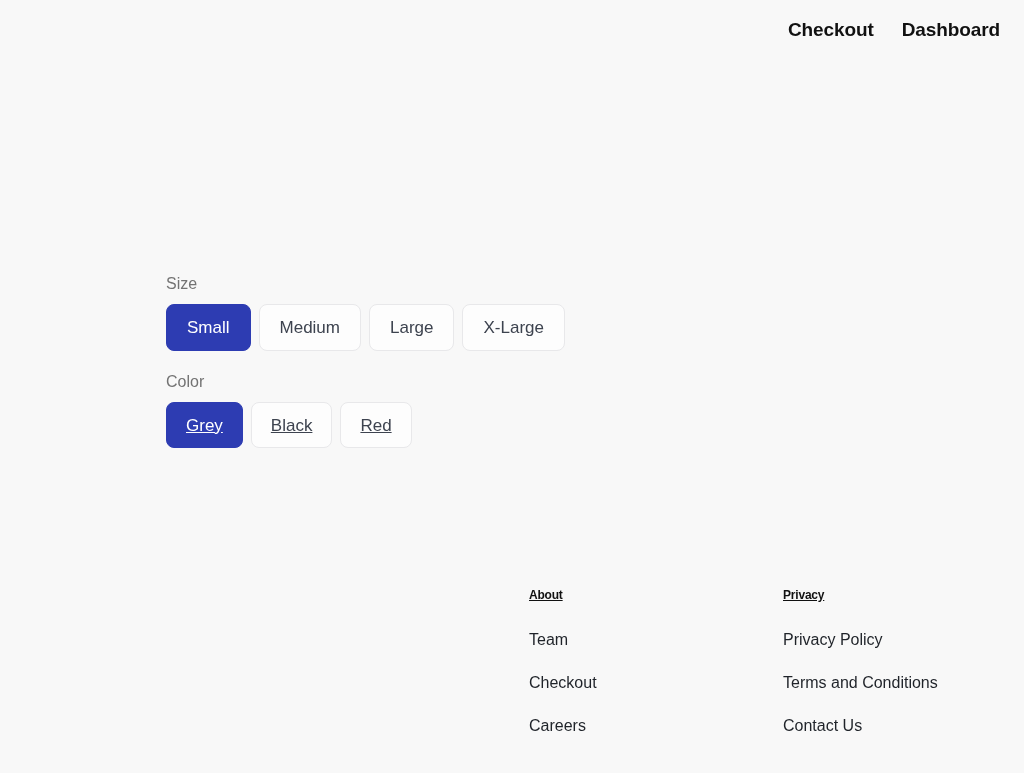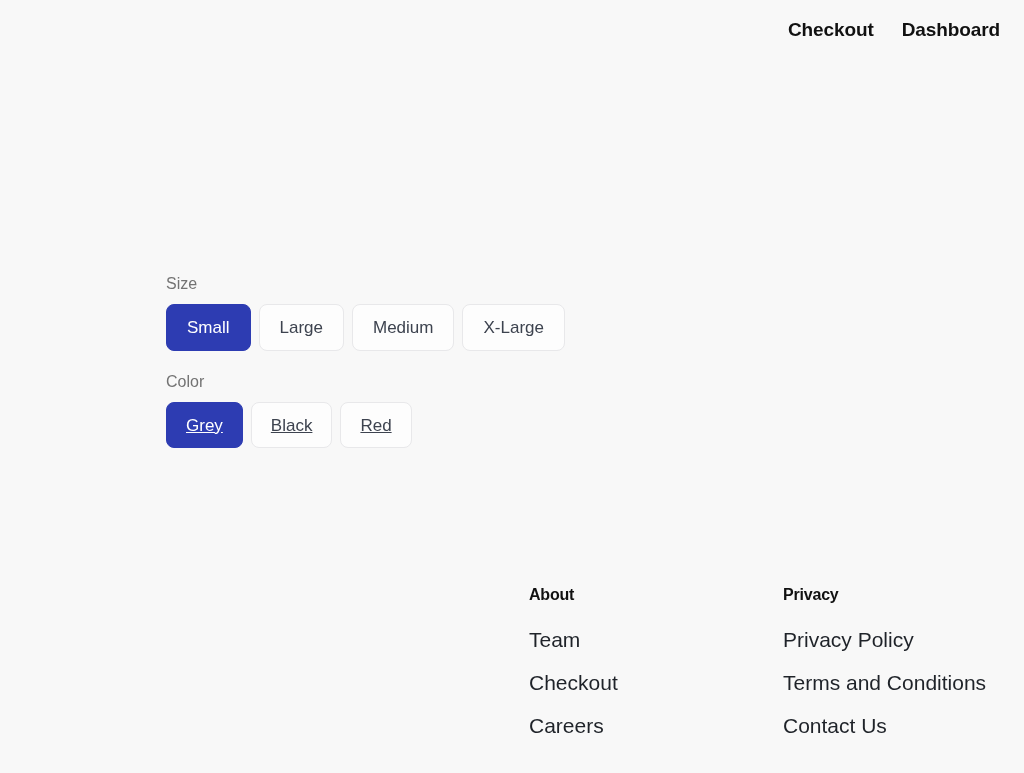--- a/index.html
+++ b/index.html
@@ -114,31 +114,32 @@
 
   .footer-spacer { width: 529px; flex: 0 0 529px; }
 
   .footer-col {
     width: 254px;
     flex: 0 0 254px;
     padding-top: 23px;
   }
 
   .footer-heading {
-    font-size: 16px;
+    font-size: 12px;
     line-height: 24px;
     font-weight: 700;
     color: #111111;
     letter-spacing: -0.2px;
     margin-bottom: 21px;
+    text-decoration: underline;
   }
 
   .footer-link {
     display: block;
-    font-size: 21px;
+    font-size: 16px;
     line-height: 23px;
     color: #1f2329;
     text-decoration: none;
     margin-bottom: 20px;
     cursor: pointer;
     white-space: nowrap;
   }
   .footer-link:last-child { margin-bottom: 4px; }
 </style>
 </head>
@@ -148,22 +149,22 @@
   <a class="topnav-link">Checkout</a>
   <a class="topnav-link">Dashboard</a>
 </nav>
 
 <section class="options">
 
   <div class="option-group">
     <div class="option-label">Size</div>
     <div class="option-row size-row">
       <button class="opt-btn selected">Small</button>
+      <button class="opt-btn">Medium</button>
       <button class="opt-btn">Large</button>
-      <button class="opt-btn">Medium</button>
       <button class="opt-btn">X-Large</button>
     </div>
   </div>
 
   <div class="option-group">
     <div class="option-label">Color</div>
     <div class="option-row color-row">
       <button class="opt-btn selected">Grey</button>
       <button class="opt-btn">Black</button>
       <button class="opt-btn">Red</button>

